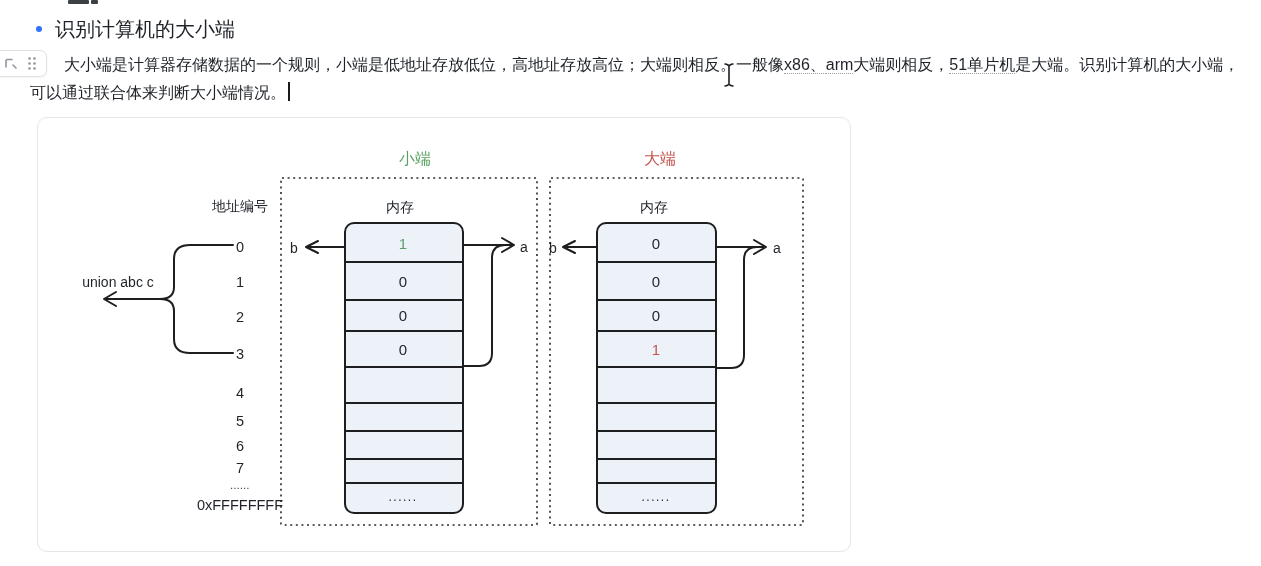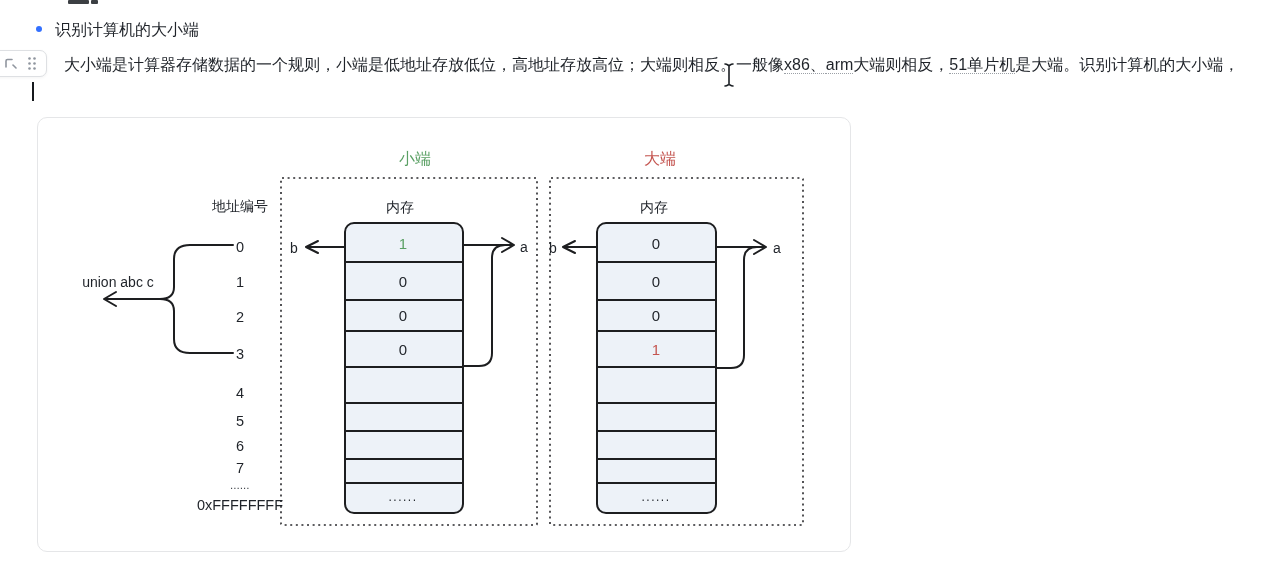--- a/index.html
+++ b/index.html
@@ -14,21 +14,21 @@
   .hover-toolbar{
     position:absolute;left:-11px;top:50px;width:58px;height:27px;
     border:1px solid #dee0e3;border-radius:7px;background:#fff;
     box-shadow:0 1px 3px rgba(31,35,41,.05);
     display:flex;align-items:center;justify-content:flex-end;gap:7px;
     padding-right:7px;box-sizing:border-box;
   }
   .tb-btn{width:14px;height:14px;display:flex;align-items:center;justify-content:center;cursor:pointer;}
   
   .bullet-dot{position:absolute;left:36px;top:26px;width:6px;height:6px;border-radius:50%;}
-  .bullet-line{position:absolute;left:55px;top:20px;font-size:16px;line-height:19px;white-space:nowrap;}
+  .bullet-line{position:absolute;left:55px;top:20px;font-size:20px;line-height:19px;white-space:nowrap;}
   
   .para{position:absolute;left:30px;top:51px;width:1225px;font-size:16px;line-height:27.5px;}
   .para .l1{display:block;white-space:nowrap;text-indent:34px;}
   .para .l2{display:block;white-space:nowrap;}
   .underl{border-bottom:1px dotted #9ba0a6;}
   .caret{display:inline-block;width:1.5px;height:19px;background:#16191d;vertical-align:-3px;margin-left:2px;}
   
   .card{
     position:absolute;left:37px;top:117px;width:814px;height:435px;
     border:1px solid #e5e6e8;border-radius:10px;background:#fff;box-sizing:border-box;
@@ -74,21 +74,21 @@
   </span>
 </div>
 
 <span class="bullet-dot" style="background:#3370ff;"></span>
 <div class="bullet-line">
   <span>识别计算机的大小端</span>
 </div>
 
 <div class="para">
   <span class="l1"><span>大小端是计算器存储数据的一个规则，小端是低地址存放低位，高地址存放高位；大端则相反。一般像</span><span class="underl">x86、</span><span class="underl">arm</span><span>大端则相反，</span><span class="underl">51单片机</span><span>是大端。识别计算机的大小端，</span></span>
-  <span class="l2"><span class="caret"></span></span>
+  <span class="l2"><span>可以通过联合体来判断大小端情况。</span><span class="caret"></span></span>
 </div>
 
 <div class="card"></div>
 
 <svg class="overlay" width="1261" height="566" viewBox="0 0 1261 566">
 
   <text class="tc t16 green" x="415" y="164">小端</text>
   <text class="tc t16 red" x="660" y="164">大端</text>
 
   <rect class="dotted" x="281" y="178" width="256" height="347" rx="1"></rect>

